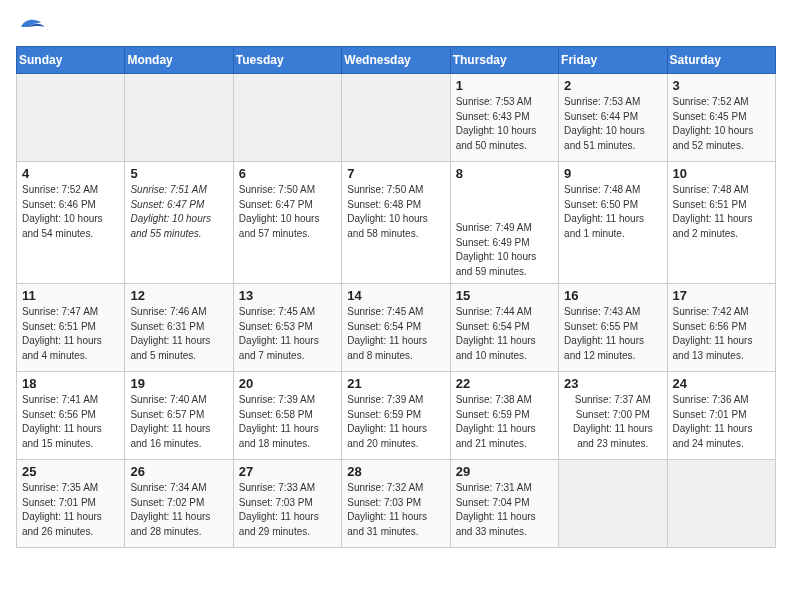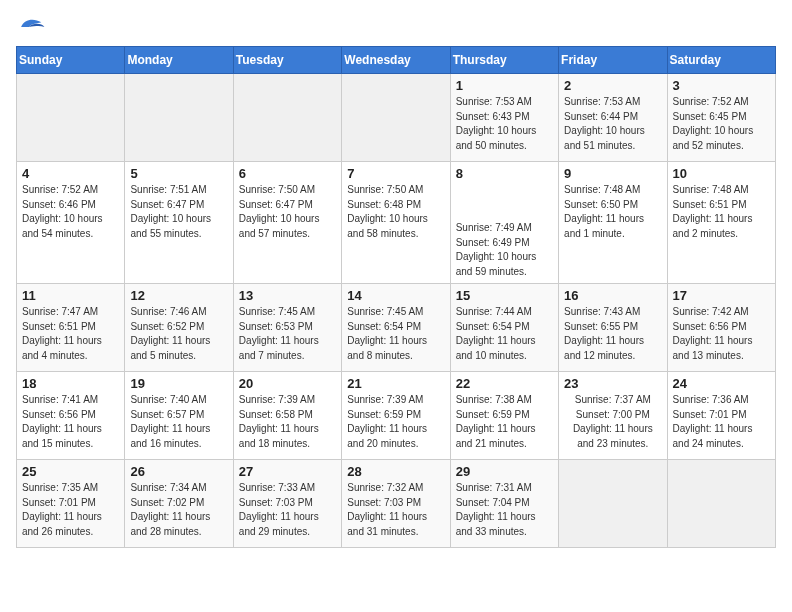--- a/index.html
+++ b/index.html
@@ -149,21 +149,21 @@
       <tr>
         <td>
           <span class="day-number">4</span>
           <div class="day-info" style="white-space: pre-line;">Sunrise: 7:52 AM
 Sunset: 6:46 PM
 Daylight: 10 hours
 and 54 minutes.</div>
         </td>
         <td>
           <span class="day-number">5</span>
-          <div class="day-info" style="white-space: pre-line;">Sunrise: 7:51 AM
+          <div class="day-info" style="white-space: pre-line; font-style: italic;">Sunrise: 7:51 AM
 Sunset: 6:47 PM
 Daylight: 10 hours
 and 55 minutes.</div>
         </td>
         <td>
           <span class="day-number">6</span>
           <div class="day-info" style="white-space: pre-line;">Sunrise: 7:50 AM
 Sunset: 6:47 PM
 Daylight: 10 hours
 and 57 minutes.</div>
@@ -201,21 +201,21 @@
         <td>
           <span class="day-number">11</span>
           <div class="day-info" style="white-space: pre-line;">Sunrise: 7:47 AM
 Sunset: 6:51 PM
 Daylight: 11 hours
 and 4 minutes.</div>
         </td>
         <td>
           <span class="day-number">12</span>
           <div class="day-info" style="white-space: pre-line;">Sunrise: 7:46 AM
-Sunset: 6:52 PM
+Sunset: 6:31 PM
 Daylight: 11 hours
 and 5 minutes.</div>
         </td>
         <td>
           <span class="day-number">13</span>
           <div class="day-info" style="white-space: pre-line;">Sunrise: 7:45 AM
 Sunset: 6:53 PM
 Daylight: 11 hours
 and 7 minutes.</div>
         </td>

